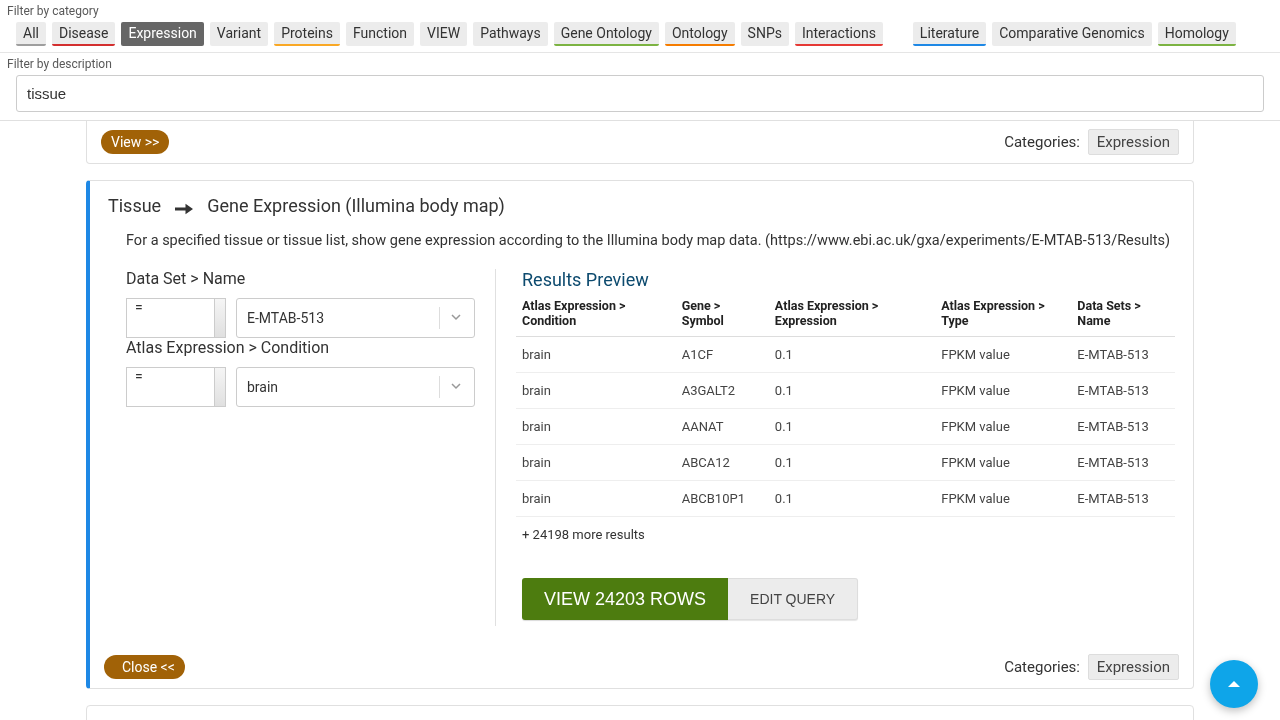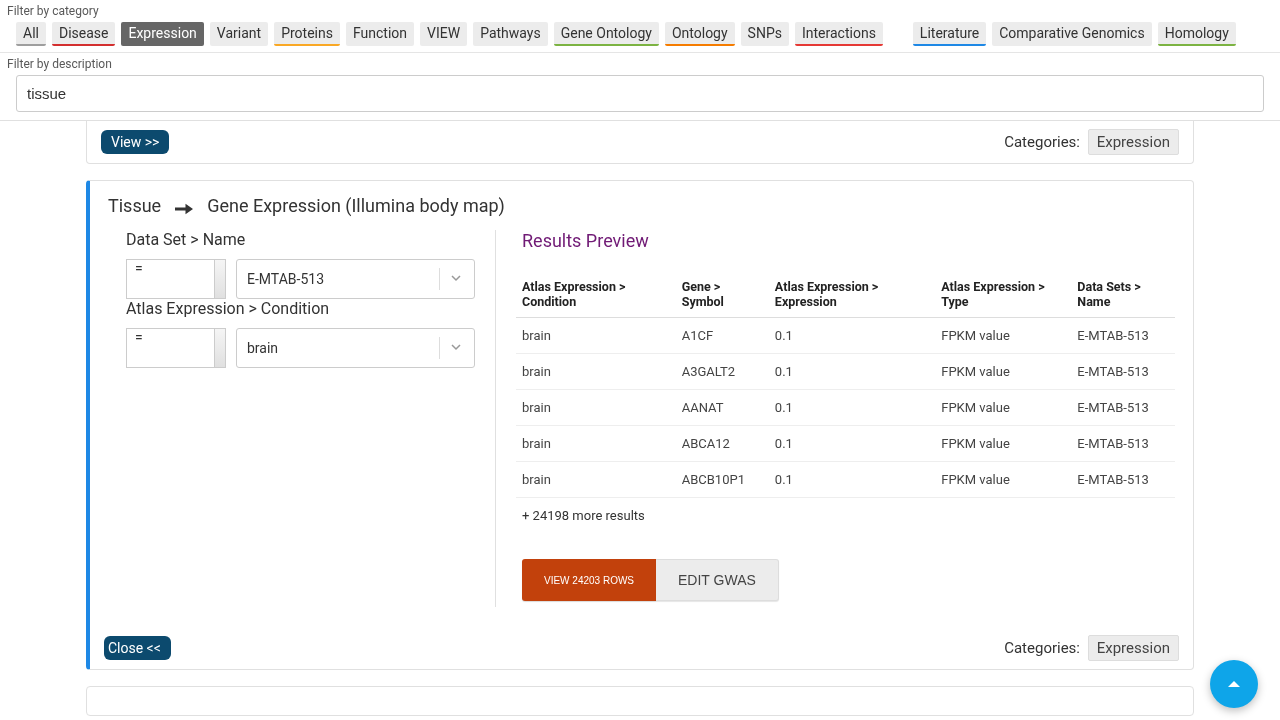--- a/index.html
+++ b/index.html
@@ -51,25 +51,25 @@
     background: #fff;
     border: 1px solid #e0e0e0;
     border-radius: 4px;
     margin: 0 86px 16px;
     position: relative;
   }
   .top-card { border-top: none; border-radius: 0 0 4px 4px; }
   .expanded-card { border-left: 4px solid #1e88e5; margin-top: 12px; }
   .pill {
     display: inline-block;
-    background: #0c4a6e;
+    background: #a16207;
     color: #fff;
     padding: 4px 10px;
     font-size: 14px;
-    border-radius: 6px;
+    border-radius: 12px;
     cursor: pointer;
   }
   .card-top-bar, .card-bottom-bar {
     padding: 8px 14px;
     display: flex;
     align-items: center;
     justify-content: space-between;
   }
   .categories-wrap {
     font-size: 15px;
@@ -150,62 +150,62 @@
   }
   .value-select .vsep {
     position: absolute; right: 34px; top: 8px; bottom: 8px;
     width: 1px; background: #ddd;
   }
   .value-select .vcaret {
     position: absolute; right: 12px; top: 50%; transform: translateY(-50%);
     color: #aaa;
   }
   .results-col { flex: 1; }
-  .rp-title { font-size: 18px; color: #701a75; margin-bottom: 20px; padding-left:6px }
+  .rp-title { font-size: 18px; color: #0c4a6e; margin-bottom: 0; padding-left:6px }
   table.preview { width: 100%; border-collapse: collapse; font-size: 13px; }
   table.preview th {
     text-align: left;
     font-weight: 700;
     font-size: 12.5px;
     padding: 8px 6px;
     border-bottom: 1px solid #ddd;
     color: #222;
   }
   table.preview td {
     padding: 10px 6px;
     border-bottom: 1px solid #eee;
     color: #444;
   }
   .more-results { padding: 10px 6px; font-size: 13px; color: #333; }
   .action-row { padding: 26px 0 6px 6px; display: flex; gap: 0; }
   .btn-primary {
-    background: #c2410c;
+    background: #4d7c0f;
     color: #fff;
     border: none;
     padding: 0 22px;
-    font-size: 10px;
+    font-size: 18px;
     border-radius: 3px 0 0 3px;
     cursor: pointer;
     box-shadow: 0 1px 1px rgba(0,0,0,0.15);
   }
   .btn-secondary {
     background: #ececec;
     color: #444;
     border: 1px solid #ddd;
     border-left: none;
     padding: 12px 22px;
     font-size: 14px;
     border-radius: 0 3px 3px 0;
     cursor: pointer;
     box-shadow: 0 1px 1px rgba(0,0,0,0.1);
   }
   .bottom-card {
     margin-top: 4px;
   }
-  .close-pill-wrap { padding-left: 4px; }
+  .close-pill-wrap { padding-left: 18px; }
   .scroll-top-btn {
     position: fixed;
     right: 22px;
     bottom: 12px;
     width: 48px; height: 48px;
     border-radius: 50%;
     background: #0ea5e9;
     box-shadow: 0 3px 8px rgba(0,0,0,0.25);
     display: flex;
     align-items: center;
@@ -256,20 +256,21 @@
   <div class="card expanded-card">
     <div class="card-title-row">
       <span>Tissue</span>
       <span class="arrow-icon">
         <svg viewBox="0 0 24 16">
             <path d="M0 6h14V1l10 7-10 7v-5H0z" fill="#333"></path>
           </svg>
       </span>
       <span>Gene Expression (Illumina body map)</span>
     </div>
+    <div class="card-desc">For a specified tissue or tissue list, show gene expression according to the Illumina body map data. (https://www.ebi.ac.uk/gxa/experiments/E-MTAB-513/Results)</div>
 
     <div class="card-body">
       <div class="filters-col">
         <div class="filter-group">
           <div class="fg-label">Data Set &gt; Name</div>
           <div class="fg-row">
             <div class="op-select">
               <span>=</span>
               <span class="caret">▾</span>
             </div>
@@ -352,21 +353,21 @@
                 <td>0.1</td>
                 <td>FPKM value</td>
                 <td>E-MTAB-513</td>
               </tr>
             </tbody>
         </table>
         <div class="more-results">+ 24198 more results</div>
 
         <div class="action-row">
           <button class="btn-primary">VIEW 24203 ROWS</button>
-          <button class="btn-secondary">EDIT GWAS</button>
+          <button class="btn-secondary">EDIT QUERY</button>
         </div>
       </div>
     </div>
 
     <div class="card-bottom-bar">
       <span class="pill close-pill-wrap">Close &lt;&lt;</span>
       <span class="categories-wrap">
         <span>Categories:</span>
         <span class="cat-chip">Expression</span>
       </span>

